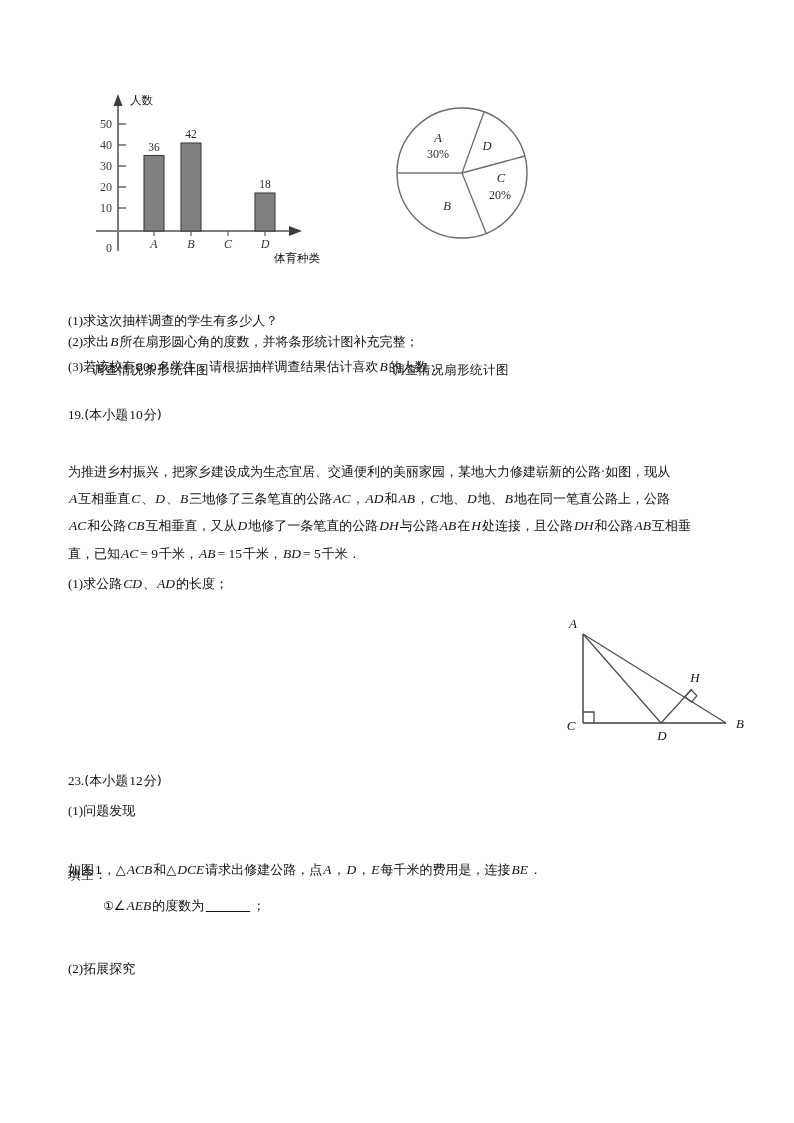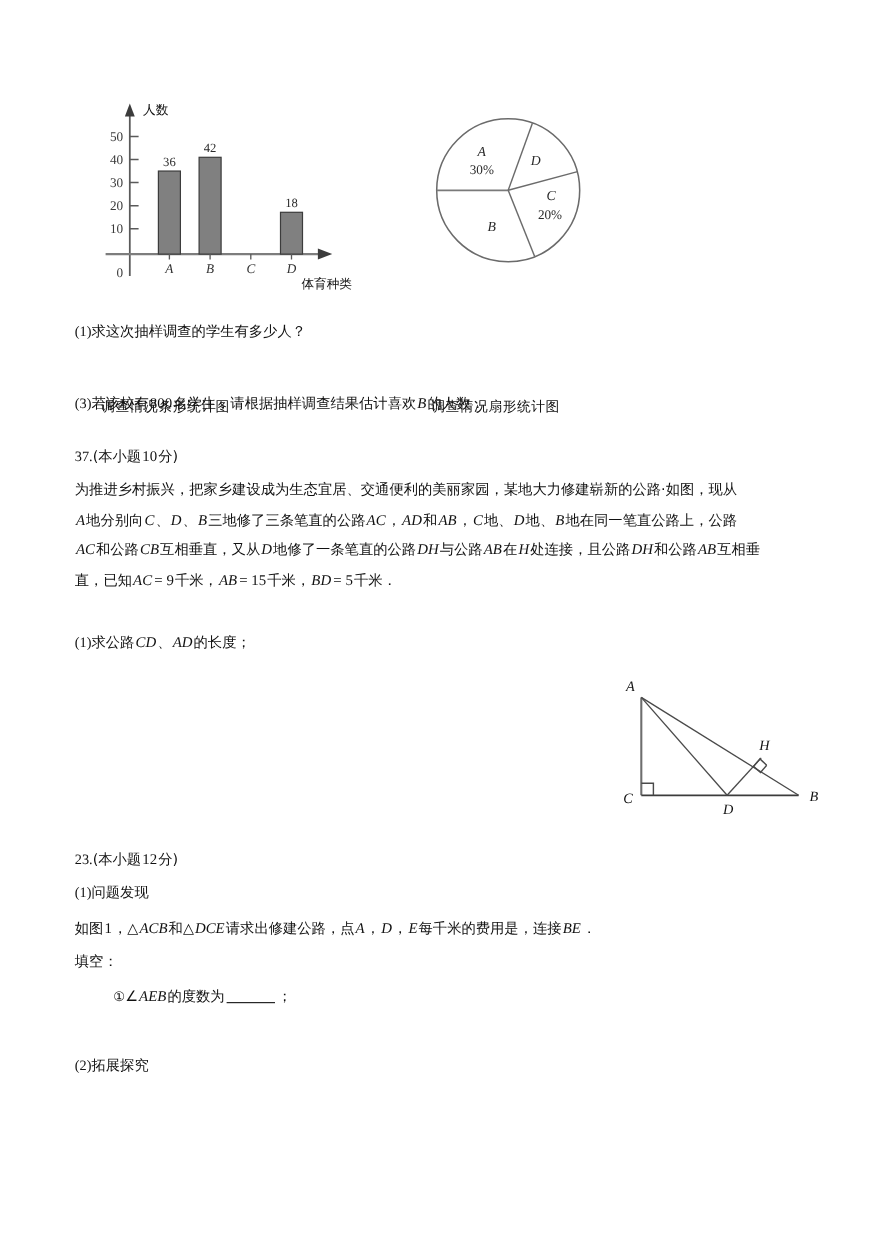--- a/index.html
+++ b/index.html
@@ -63,21 +63,21 @@
   
   .txt {
     position: absolute;
     left: 68px;
     font-size: 13px;
     line-height: 17px;
     color: #111;
     white-space: nowrap;
     font-family: "DejaVu Sans", "Liberation Sans", sans-serif;
   }
-  .txt.wide { white-space: nowrap; }
+  .txt.wide { white-space: nowrap; margin-top: 26px; }
 
   
   i.m {
     font-family: "Liberation Serif", "DejaVu Serif", serif;
     font-style: italic;
     font-size: 13.5px;
     padding: 0 1px;
   }
   span.num {
     font-family: "Liberation Serif", "DejaVu Serif", serif;
@@ -226,37 +226,40 @@
         <text class="piepct" x="110" y="103" text-anchor="middle">20%</text>
 
         <text class="pielbl" x="57" y="114" text-anchor="middle">B</text>
       </svg>
     </div>
 
     <div class="caption cap-bar">调查情况条形统计图</div>
     <div class="caption cap-pie">调查情况扇形统计图</div>
   </div>
 
-  <div class="txt" style="top:292px;">
+  <div class="txt" style="top:312px;">
     <span class="qnum">(1)</span><span>求这次抽样调查的学生有多少人？</span>
   </div>
 
+  <div class="txt" style="top:333px;">
+    <span class="qnum">(2)</span><span>求出</span><i class="m">B</i><span>所在扇形圆心角的度数，并将条形统计图补充完整；</span>
+  </div>
 
   <div class="txt" style="top:358px;">
     <span class="qnum">(3)</span><span>若该校有</span><span class="num">800</span><span>名学生，请根据抽样调查结果估计喜欢</span><i class="m">B</i><span>的人数．</span>
   </div>
 
   <div class="txt" style="top:406px;">
-    <span class="qnum">37.</span><span>(本小题</span><span class="num">10</span><span>分)</span>
+    <span class="qnum">19.</span><span>(本小题</span><span class="num">10</span><span>分)</span>
   </div>
 
   <div class="txt wide" style="top:437px;">为推进乡村振兴，把家乡建设成为生态宜居、交通便利的美丽家园，某地大力修建崭新的公路·如图，现从</div>
 
   <div class="txt wide" style="top:464px;">
-    <i class="m">A</i><span>地分别向</span><i class="m">C</i><span>、</span><i class="m">D</i><span>、</span><i class="m">B</i><span>三地修了三条笔直的公路</span><i class="m">AC</i><span>，</span><i class="m">AD</i><span>和</span><i class="m">AB</i><span>，</span><i class="m">C</i><span>地、</span><i class="m">D</i><span>地、</span><i class="m">B</i><span>地在同一笔直公路上，公路</span>
+    <i class="m">A</i><span>互相垂直</span><i class="m">C</i><span>、</span><i class="m">D</i><span>、</span><i class="m">B</i><span>三地修了三条笔直的公路</span><i class="m">AC</i><span>，</span><i class="m">AD</i><span>和</span><i class="m">AB</i><span>，</span><i class="m">C</i><span>地、</span><i class="m">D</i><span>地、</span><i class="m">B</i><span>地在同一笔直公路上，公路</span>
   </div>
 
   <div class="txt wide" style="top:491px;">
     <i class="m">AC</i><span>和公路</span><i class="m">CB</i><span>互相垂直，又从</span><i class="m">D</i><span>地修了一条笔直的公路</span><i class="m">DH</i><span>与公路</span><i class="m">AB</i><span>在</span><i class="m">H</i><span>处连接，且公路</span><i class="m">DH</i><span>和公路</span><i class="m">AB</i><span>互相垂</span>
   </div>
 
   <div class="txt wide" style="top:519px;">
     <span>直，已知</span><i class="m">AC</i><span class="num">= 9</span><span>千米，</span><i class="m">AB</i><span class="num">= 15</span><span>千米，</span><i class="m">BD</i><span class="num">= 5</span><span>千米．</span>
   </div>
 

